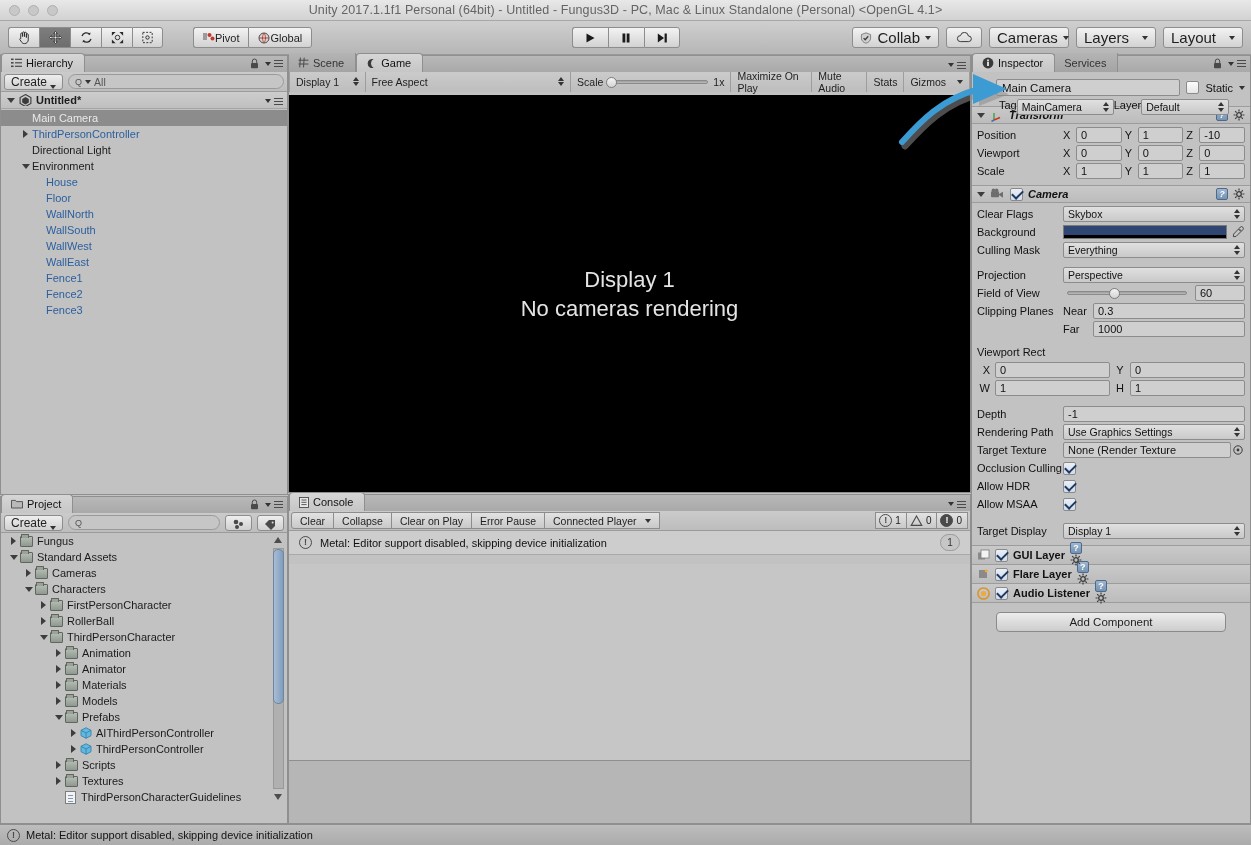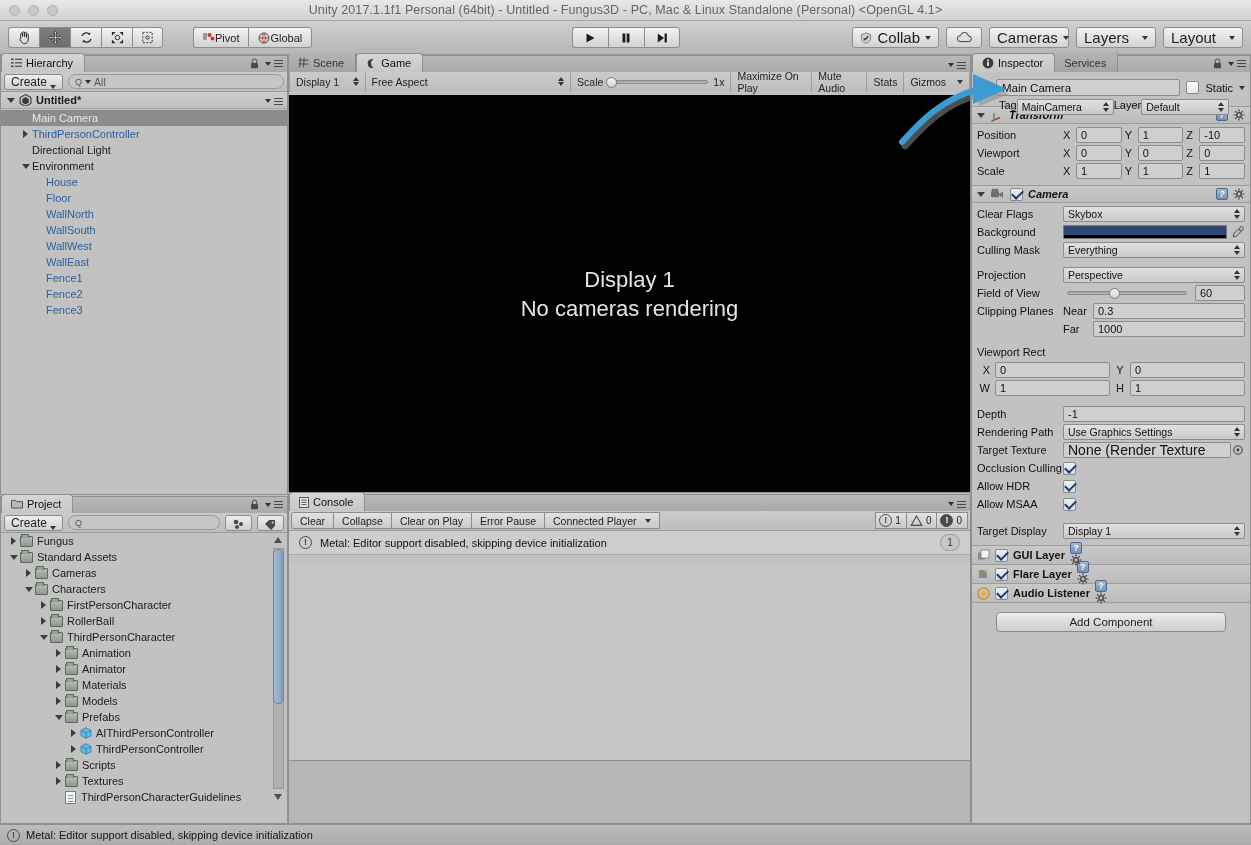--- a/index.html
+++ b/index.html
@@ -1046,21 +1046,21 @@
         <div class="popup" style="flex:1">
           <span>Use Graphics Settings</span>
           <span class="ud">
               <i class="u"></i>
               <i class="d"></i>
             </span>
         </div>
       </div>
       <div class="frow">
         <span class="flbl">Target Texture</span>
-        <div class="numbox" style="flex:1;font-size:14px">
+        <div class="numbox" style="flex:1;font-size:11px">
             <span>None (Render Texture</span>
           </div>
         <span style="width:14px;display:flex;justify-content:center">
           <svg width="10" height="10" viewBox="0 0 10 10">
               <circle cx="5" cy="5" r="4.2" fill="none" stroke="#3a3a3a" stroke-width="1"></circle>
               <circle cx="5" cy="5" r="1.4" fill="#3a3a3a"></circle>
             </svg>
         </span>
       </div>
       <div class="frow">

